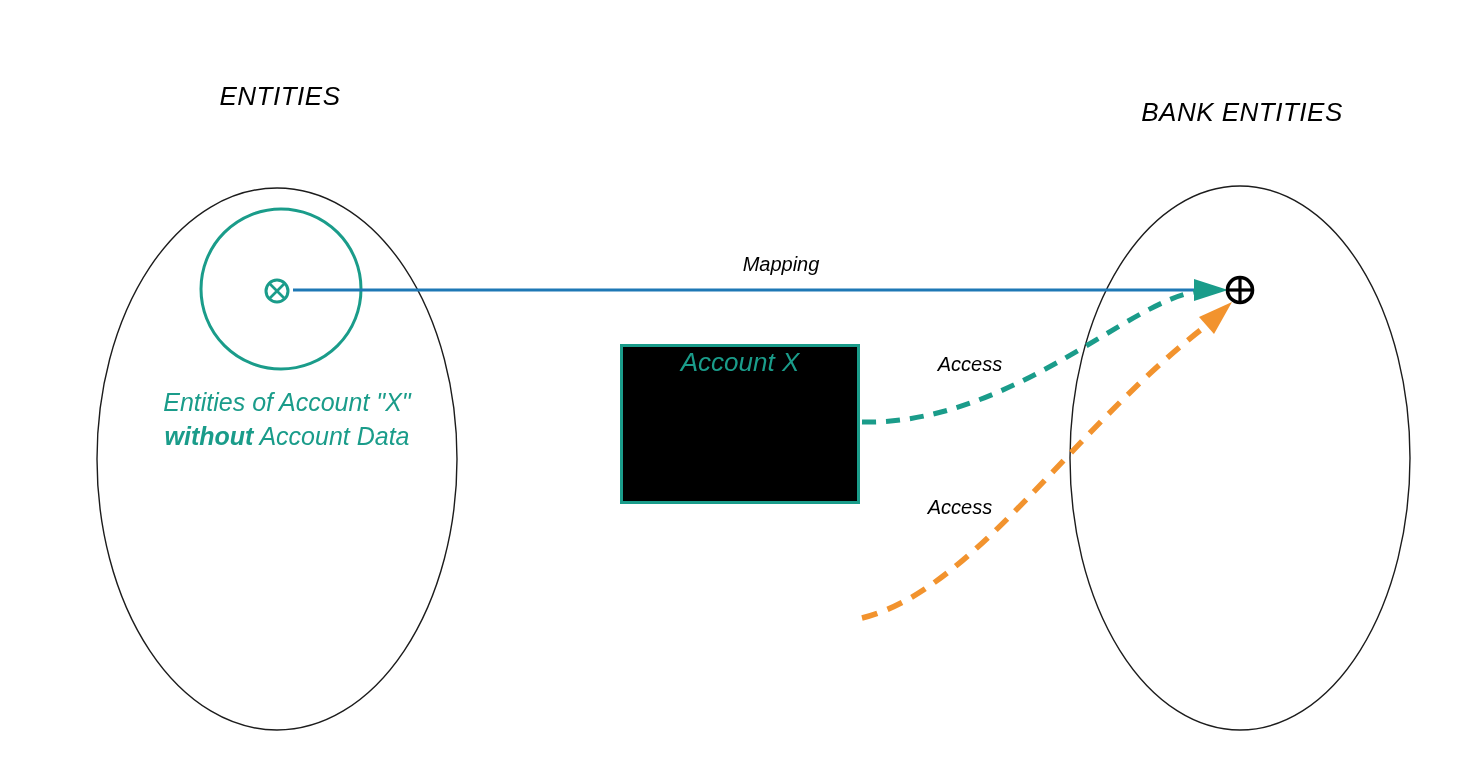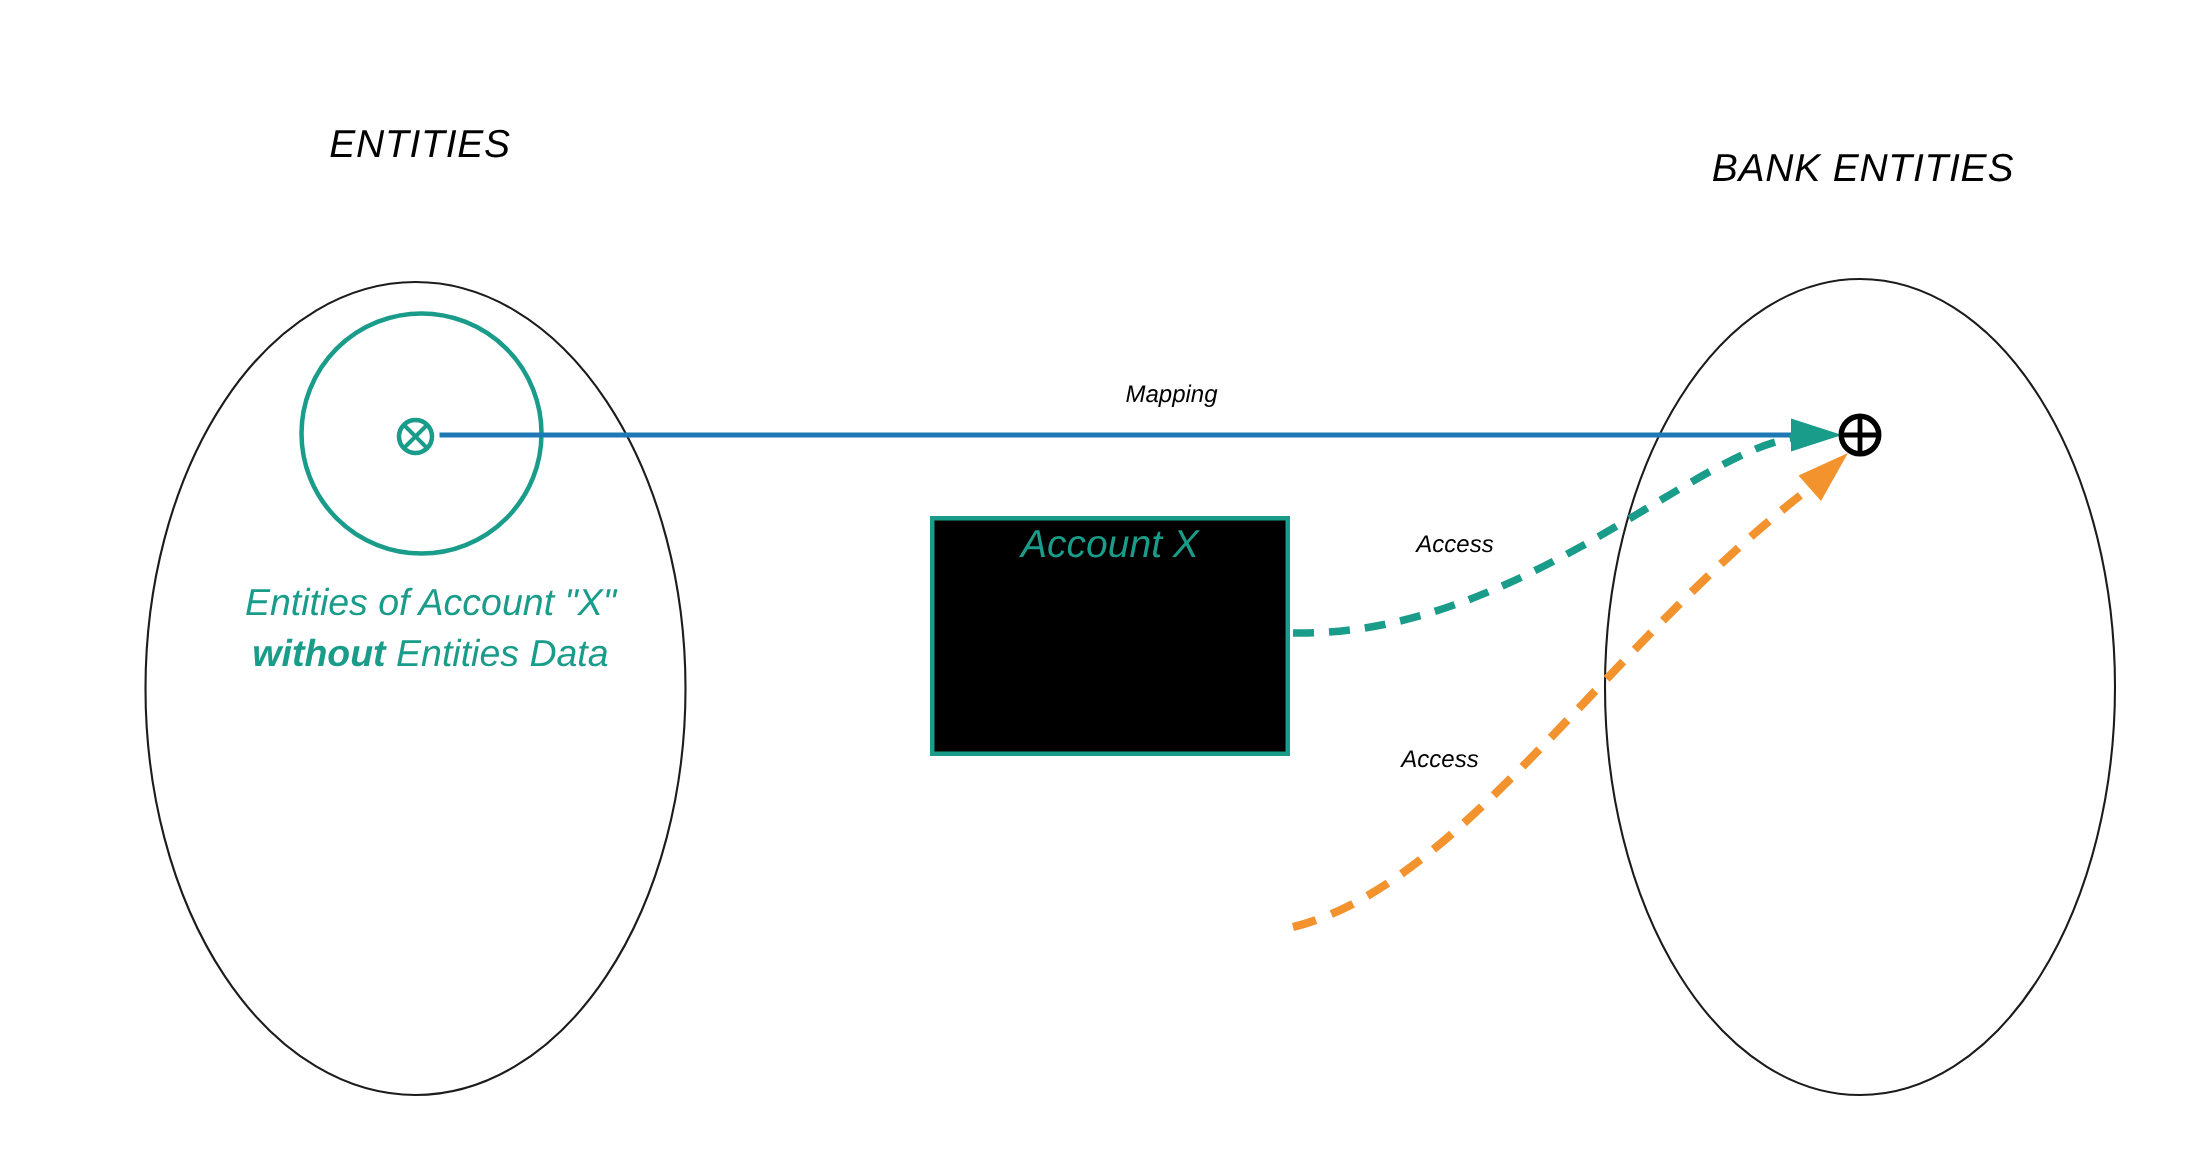--- a/index.html
+++ b/index.html
@@ -20,21 +20,21 @@
   }
   .stage svg{position:absolute;left:0;top:0;}
   .lbl{
     position:absolute;
     transform:translate(-50%,-50%);
     white-space:nowrap;
     color:var(--ink);
     text-align:center;
   }
   .title{font-size:26px;letter-spacing:0.5px;color:var(--ink);}
-  .edge-label{font-size:16px;color:var(--ink);}
+  .edge-label{font-size:20px;color:var(--ink);}
   .caption{
     font-size:25px;
     line-height:34px;
     color:var(--teal);
     white-space:nowrap;
   }
   .caption b{font-weight:bold;}
   .node{
     position:absolute;
     box-sizing:border-box;
@@ -88,21 +88,21 @@
 
   <div class="lbl title" style="left:280px;top:96px;">ENTITIES</div>
   <div class="lbl title" style="left:1242px;top:96px;margin-top:16px;">BANK ENTITIES</div>
 
   <div class="lbl edge-label" style="left:781px;top:264px;">Mapping</div>
   <div class="lbl edge-label" style="left:970px;top:364px;">Access</div>
   <div class="lbl edge-label" style="left:960px;top:507px;">Access</div>
 
   <div class="lbl caption" style="left:287px;top:419px;">
     <span>Entities of Account "X"</span><br>
-    <b>without</b><span> Entities Data</span>
+    <b>without</b><span> Account Data</span>
   </div>
 
   <div class="node node-teal" style="left:620px;top:344px;width:240px;height:160px;">
     <span>Account X</span>
   </div>
 
 
 </div>
 
 </body></html>

